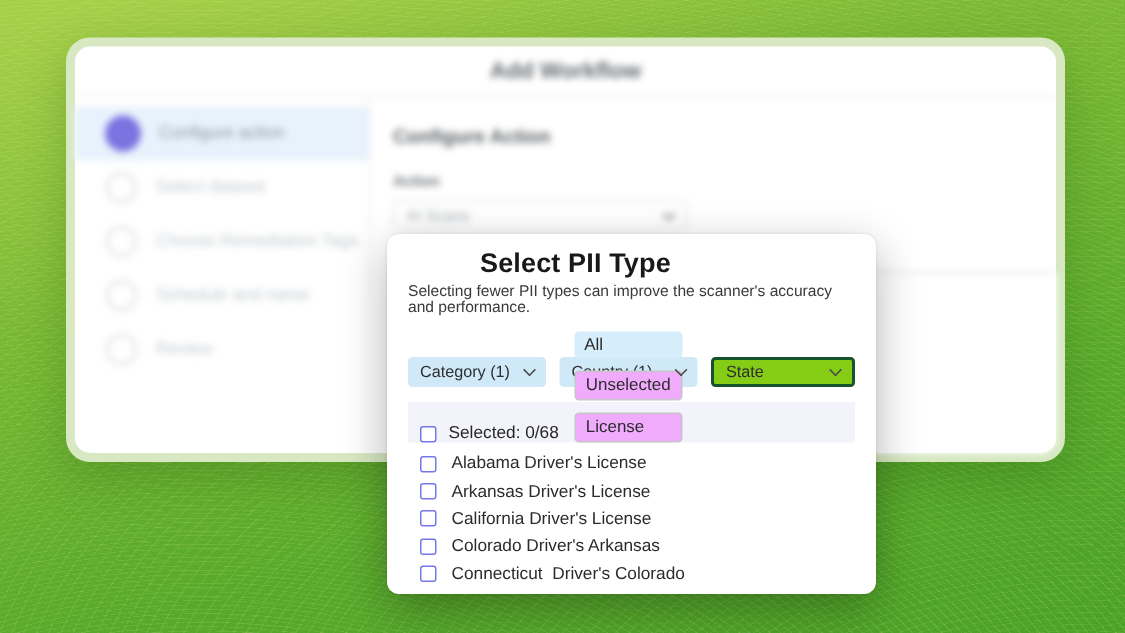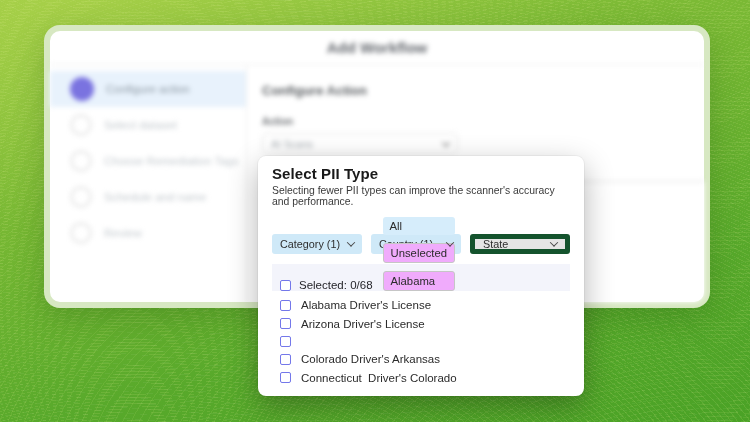--- a/index.html
+++ b/index.html
@@ -47,27 +47,27 @@
   .bg-panel { position:absolute; left:212px; top:116px; width:326px; height:152px;
               background:#fff; border:1px solid #dddddd; border-radius:8px; }
 
   
   .modal {
     position:absolute; left:258px; top:156px; width:326px; height:240px;
     background:#fff; border-radius:8px; padding:9px 14px 10px 14px;
     box-shadow:0 10px 30px rgba(0,0,0,.30), 0 0 0 1px rgba(0,0,0,.04);
     color:#1c1c1c;
   }
-  .modal-title { font-size:15px; font-weight:bold; color:#191919; letter-spacing:.1px; margin-bottom:3px; }
+  .modal-title { font-size:18px; font-weight:bold; color:#191919; letter-spacing:.1px; margin-bottom:3px;margin-left:48px; }
   .modal-sub { font-size:10.4px; color:#3a3a3a; margin-bottom:27px; }
   .dd-row { display:flex; justify-content:space-between; gap:9px; margin-bottom:10px; }
   .dd-chip { flex:1; height:20px; display:flex; align-items:center; justify-content:space-between;
              padding:0 8px; font-size:10.8px; color:#2e2e2e; border-radius:3px; cursor:pointer; }
   .dd-chip[data-variant="filled"] { background:#cfe9f8; }
-  .dd-chip[data-variant="outline"] { background:#e5e5e5; border:5px solid #14532d;justify-content:space-between; }
+  .dd-chip[data-variant="outline"] { background:#84cc16; border:2px solid #14532d;justify-content:space-between; }
   .chev { width:6px; height:6px; border-right:1.4px solid #4a4a4a; border-bottom:1.4px solid #4a4a4a;
           transform:rotate(45deg) translate(-1px,-1px); flex:0 0 auto; }
   .filter-bar { display:flex; align-items:flex-end; gap:8px; background:#f3f4fb; height:27px;
                 padding:0 8px; margin-bottom:5px; }
   .cbox { width:11px; height:11px; border:1.5px solid #7478ea; border-radius:2px; background:#fff; flex:0 0 auto; cursor:pointer; }
   .sel-summary { font-size:11.5px; color:#26262b; margin-right:2px; }
   .f-chip { font-size:11.3px; color:#2b2b2b; padding:3px 7px; border-radius:3px; cursor:pointer; white-space:nowrap; }
   .f-chip[data-variant="filled"] { background:#d6edfb; }
   .f-chip[data-variant="outline"] { background:#f0abfc; border:1px solid #c6c6c6; }
   .pii-list { display:flex; flex-direction:column; }
@@ -140,36 +140,37 @@
       </div>
     </div>
 
   <div class="filter-bar">
     <span class="cbox"></span>
     <span class="sel-summary">Selected: 0/68</span>
     <span style="display:flex; gap:8px;flex-direction:column;">
 
     <span class="f-chip" data-variant="filled"><span>All</span></span>
         <span class="f-chip" data-variant="outline"><span>Unselected</span></span>
-        <span class="f-chip" data-variant="outline"><span>Alabama</span></span>
+        <span class="f-chip" data-variant="outline"><span>License</span></span>
       </span>
   </div>
 
   <div class="pii-list">
 
   <div class="pii-row">
         <span class="cbox"></span>
         <span class="pii-label">Alabama Driver's License</span>
       </div>
       <div class="pii-row">
         <span class="cbox"></span>
-        <span class="pii-label">Arizona Driver's License</span>
+        <span class="pii-label">Arkansas Driver's License</span>
       </div>
       <div class="pii-row">
         <span class="cbox"></span>
+        <span class="pii-label">California Driver's License</span>
       </div>
       <div class="pii-row">
         <span class="cbox"></span>
         <span class="pii-label">Colorado Driver's Arkansas</span>
       </div>
       <div class="pii-row">
         <span class="cbox"></span>
         <span class="pii-label">Connecticut  Driver's Colorado</span>
       </div>
     </div>

